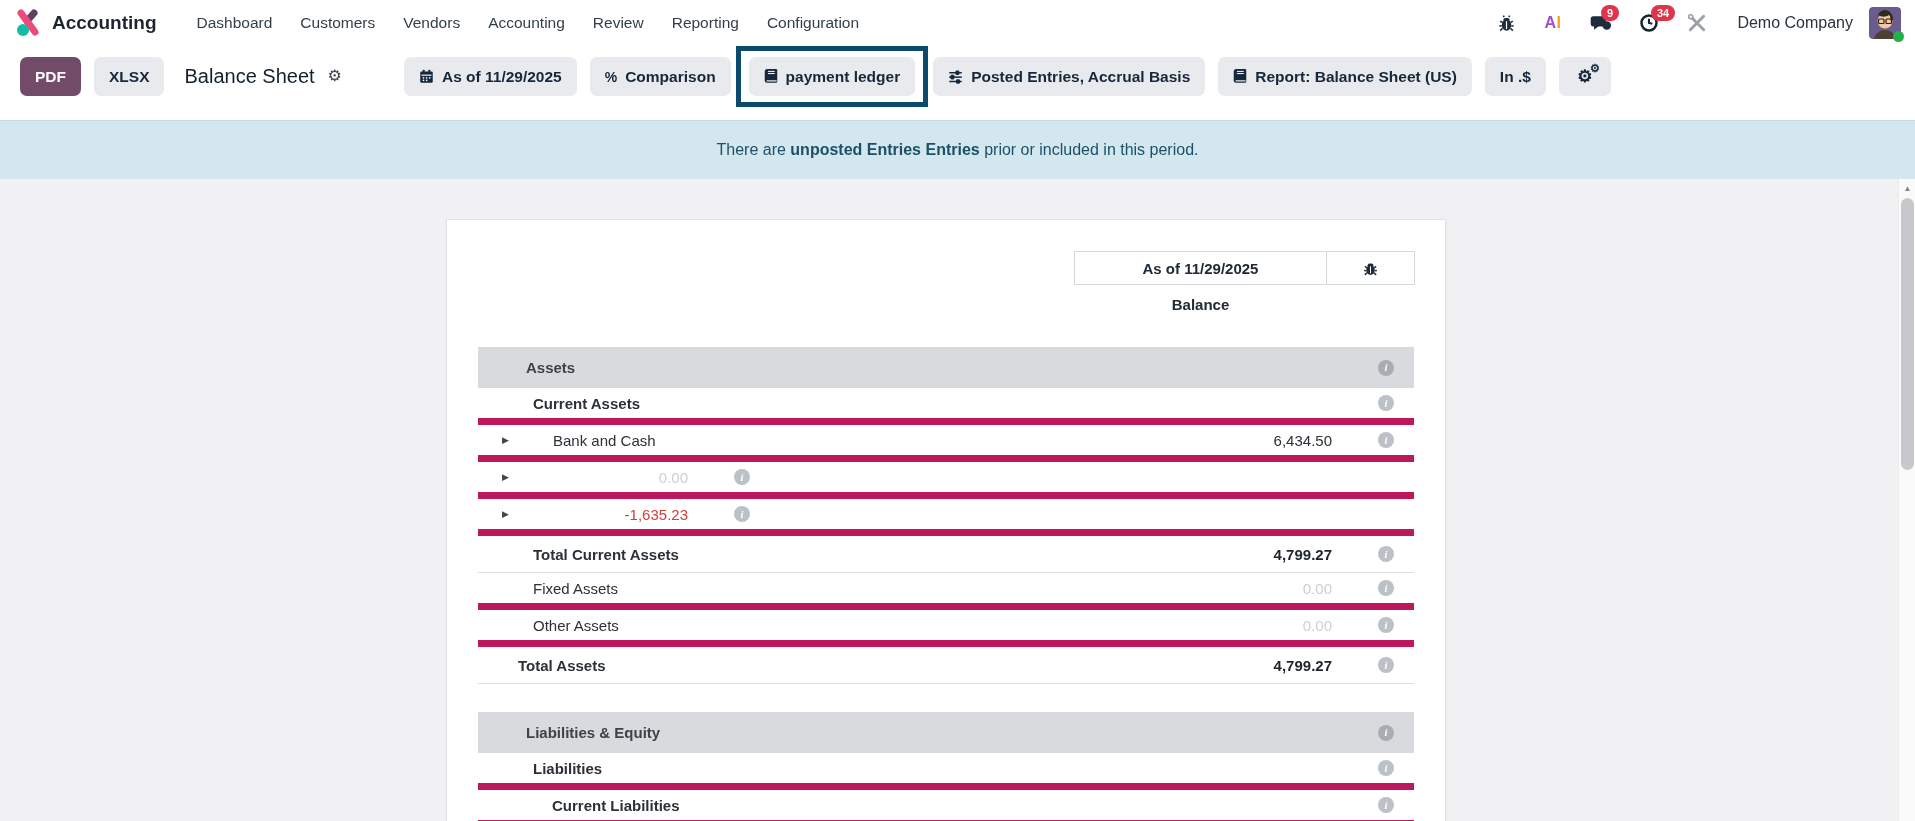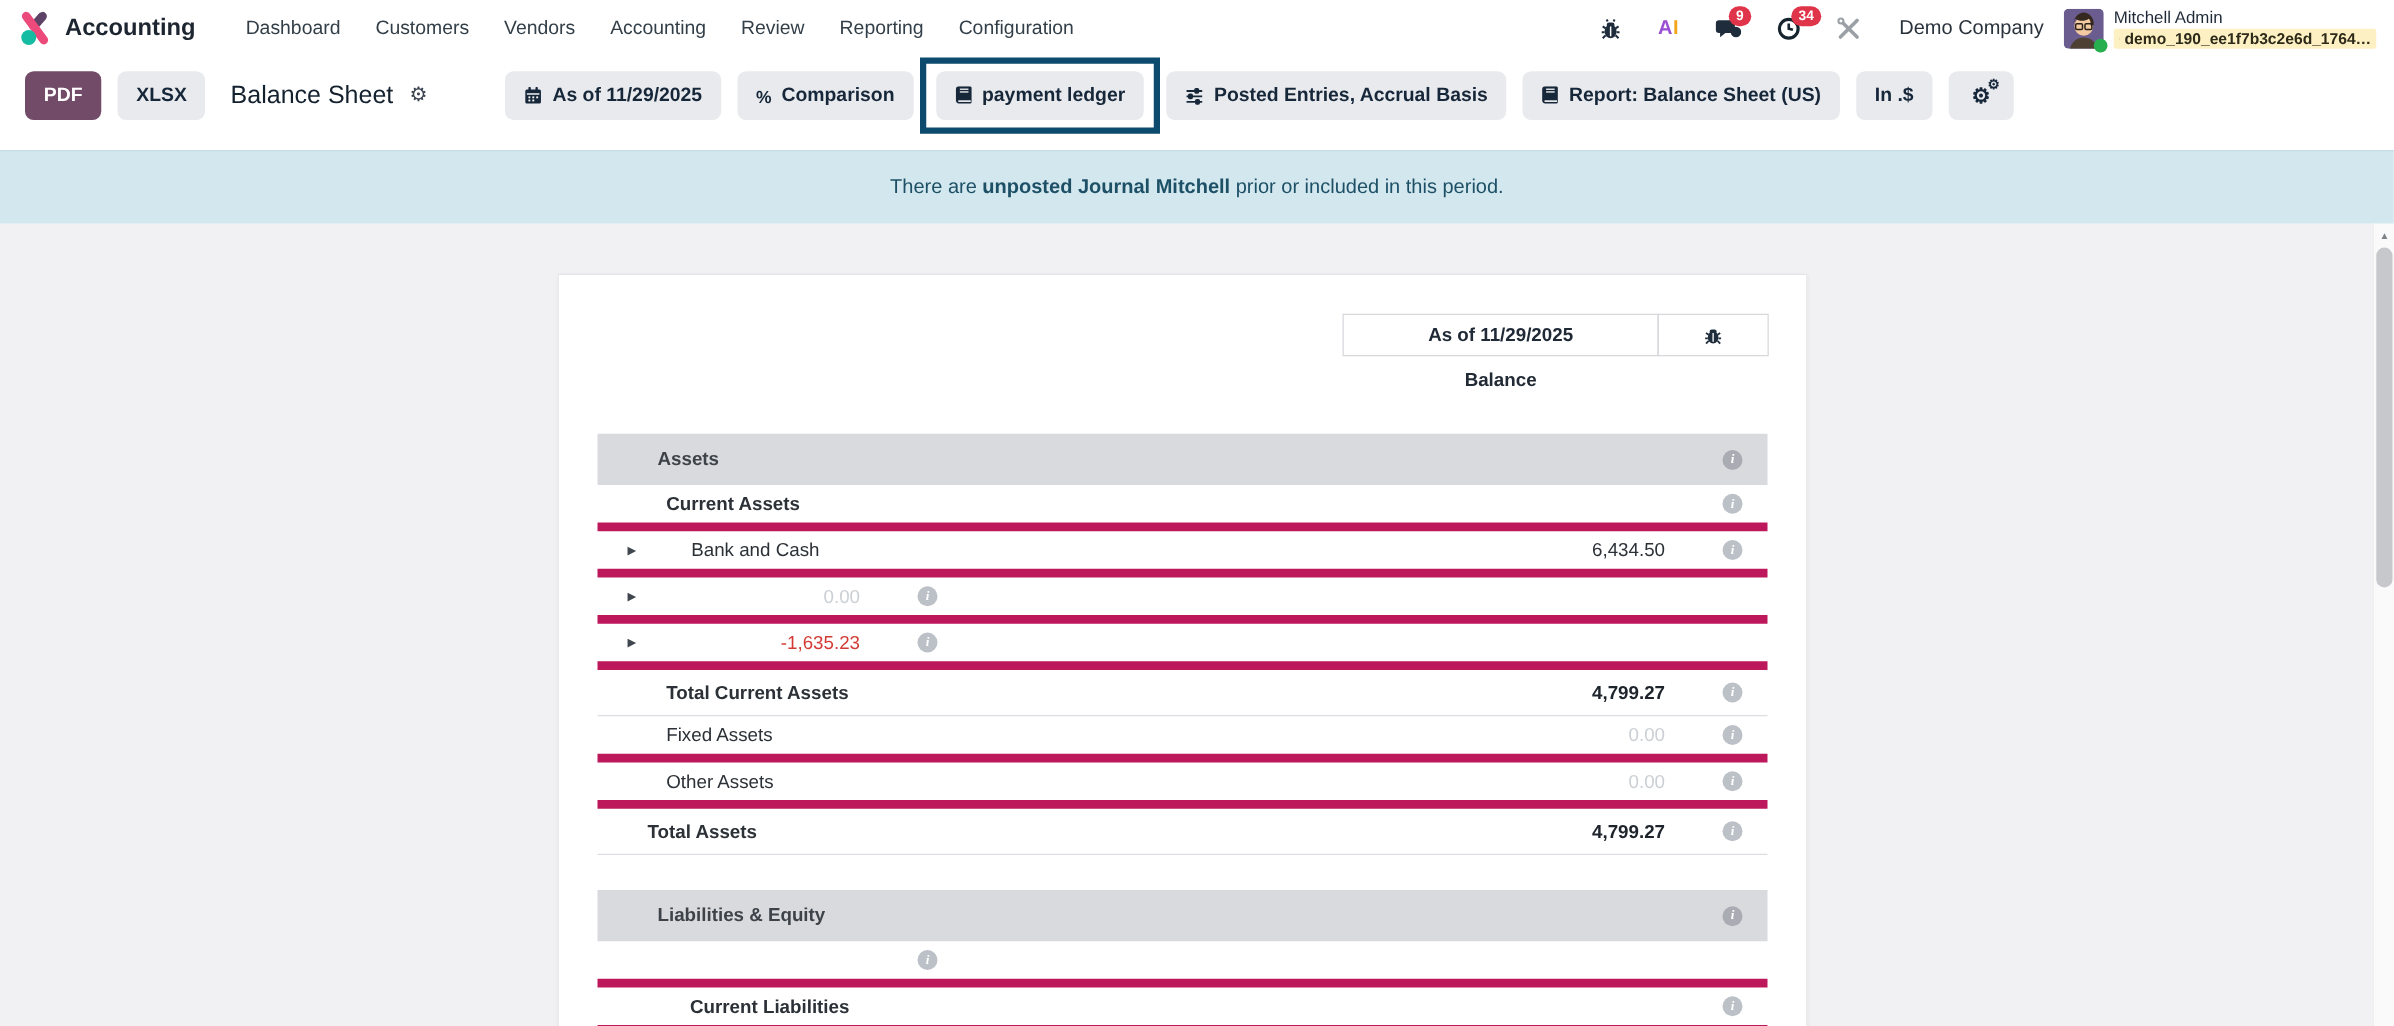--- a/index.html
+++ b/index.html
@@ -171,31 +171,20 @@
         <svg width="32" height="32" viewBox="0 0 32 32">
           <rect width="32" height="32" rx="3" fill="#6b5c90"></rect>
           <path d="M5 32c1.5-6 6-9 11-9s9.5 3 11 9z" fill="#4e4033"></path>
           <circle cx="16" cy="14" r="7.5" fill="#f2c9a1"></circle>
           <path d="M8 13c-.5-6 4-10 8-10s8.5 4 8 10l-2.5.5c.3-2.5-.5-5-1.5-5.5-3 2.2-8 2.2-10.5 0-1 .8-1.6 3-1.5 5.5z" fill="#35291f"></path>
           <rect x="9.5" y="12" width="5.5" height="4.5" rx="1" fill="none" stroke="#2b2119" stroke-width="1.2"></rect>
           <rect x="17" y="12" width="5.5" height="4.5" rx="1" fill="none" stroke="#2b2119" stroke-width="1.2"></rect>
         </svg>
         <span class="status-dot"></span>
       </div>
-      <div class="user-text">
-        <span class="user-name">Mitchell Admin</span>
-        <span class="db-badge">
-          <svg width="11" height="12" viewBox="0 0 12 13" fill="#3a3a3a">
-            <ellipse cx="6" cy="2.2" rx="5.5" ry="2.2"></ellipse>
-            <path d="M.5 4.2c0 1.2 2.5 2.2 5.5 2.2s5.5-1 5.5-2.2v1.6c0 1.2-2.5 2.2-5.5 2.2S.5 7 .5 5.8z"></path>
-            <path d="M.5 8.4c0 1.2 2.5 2.2 5.5 2.2s5.5-1 5.5-2.2V10c0 1.2-2.5 2.2-5.5 2.2S.5 11.2.5 10z"></path>
-          </svg>
-          <span>demo_190_ee1f7b3c2e6d_1764…</span>
-        </span>
-      </div>
     </div>
   </div>
 </div>
 
 <div class="toolbar">
   <button class="btn btn-primary">PDF</button>
   <button class="btn btn-light">XLSX</button>
   <span class="report-title">Balance Sheet</span>
   <span class="title-gear">⚙</span>
 
@@ -264,21 +253,21 @@
     </button>
     <button class="btn btn-light cogs-btn">
       <span class="cog-main">⚙</span>
       <span class="cog-small">⚙</span>
     </button>
   </div>
 </div>
 
 <div class="banner">
   <span>
-    <span>There are </span><b>unposted Journal Mitchell</b><span> prior or included in this period.</span>
+    <span>There are </span><b>unposted Entries Entries</b><span> prior or included in this period.</span>
   </span>
 </div>
 
 <div class="content">
   <div class="card">
     <div class="col-head">As of 11/29/2025</div>
     <div class="bug-box">
       <svg width="17" height="17" viewBox="0 0 24 24" fill="#1e2c3c">
         <ellipse cx="12" cy="14" rx="6" ry="7"></ellipse>
         <rect x="8" y="5" width="8" height="5" rx="2.5"></rect>
@@ -348,20 +337,21 @@
     <span class="info">i</span>
   </div>
         <div class="row t-section gap-before">
 
     <span class="label">Liabilities &amp; Equity</span>
     <span class="value"></span>
     <span class="info">i</span>
   </div>
         <div class="row t-subsection">
 
+    <span class="label">Liabilities</span>
     <span class="value"></span>
     <span class="info">i</span>
   </div>
         <div class="row t-subsection3">
 
     <span class="label">Current Liabilities</span>
     <span class="value"></span>
     <span class="info">i</span>
   </div>
       </div>

